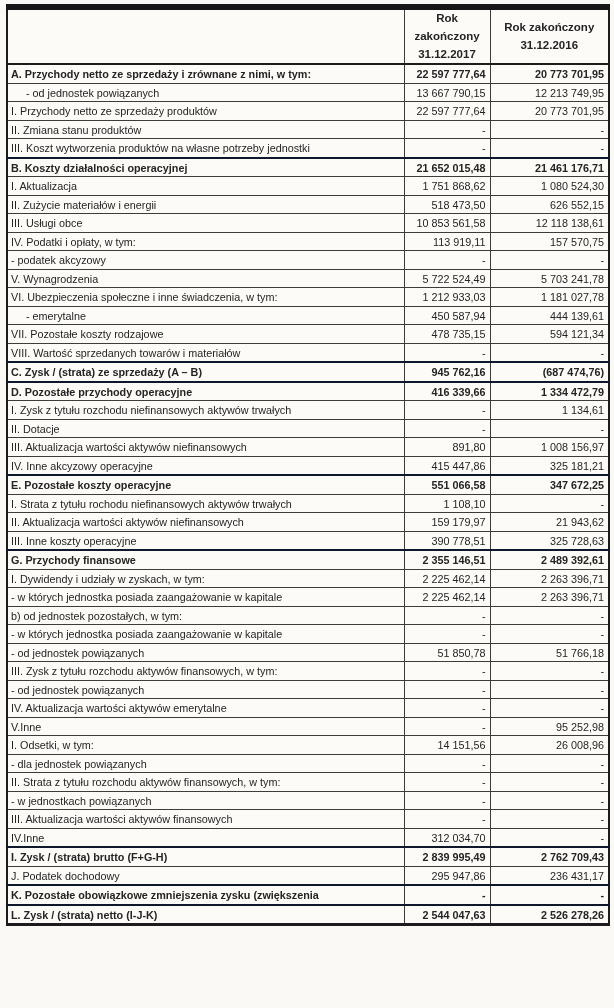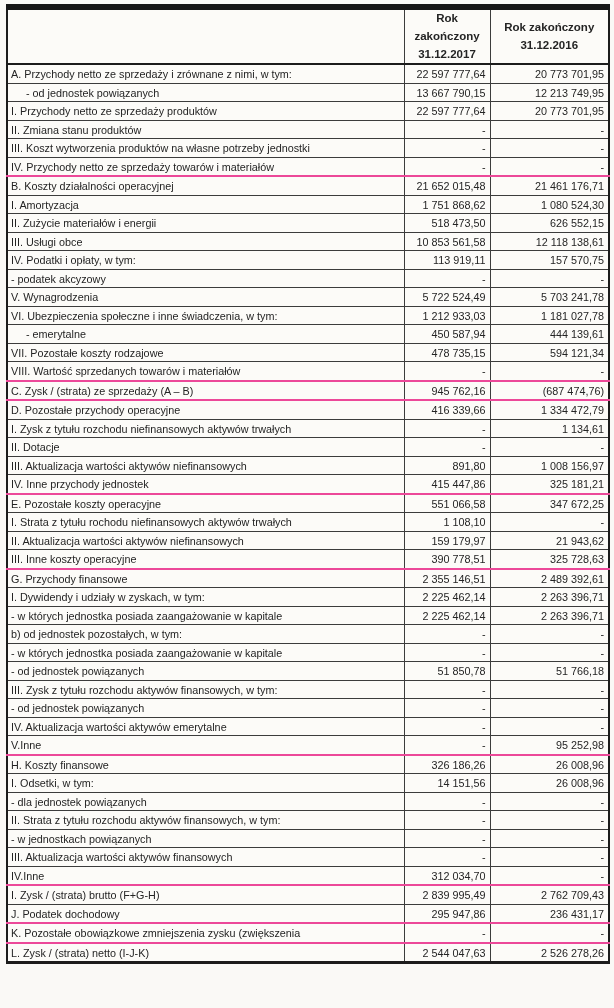--- a/index.html
+++ b/index.html
@@ -49,22 +49,22 @@
   td {
     height: 17.5px;
     font-size: 10.8px;
     vertical-align: middle;
     padding: 0 4px 0 3px;
     white-space: nowrap;
   }
   td.label { text-align: left; }
   td.num   { text-align: right; }
   tr.bold td {
-    font-weight: normal;
-    border-top: 2px solid #ec4899;
+    font-weight: bold;
+    border-top: 2px solid #0f172a;
   }
   tr.indent td.label { padding-left: 18px; }
   tr:last-child td { border-bottom: 2px solid #1c1c1c; }
 </style>
 </head>
 <body>
 
 <div class="page">
 
   <table class="fin">
@@ -105,32 +105,27 @@
         <tr>
       <td class="label">II. Zmiana stanu produktów</td>
       <td class="num">-</td>
       <td class="num">-</td>
     </tr>
         <tr>
       <td class="label">III. Koszt wytworzenia produktów na własne potrzeby jednostki</td>
       <td class="num">-</td>
       <td class="num">-</td>
     </tr>
-        <tr>
-      <td class="label">IV. Przychody netto ze sprzedaży towarów i materiałów</td>
-      <td class="num">-</td>
-      <td class="num">-</td>
-    </tr>
         <tr class="bold">
       <td class="label">B. Koszty działalności operacyjnej</td>
       <td class="num">21 652 015,48</td>
       <td class="num">21 461 176,71</td>
     </tr>
         <tr>
-      <td class="label">I. Amortyzacja</td>
+      <td class="label">I. Aktualizacja</td>
       <td class="num">1 751 868,62</td>
       <td class="num">1 080 524,30</td>
     </tr>
         <tr>
       <td class="label">II. Zużycie materiałów i energii</td>
       <td class="num">518 473,50</td>
       <td class="num">626 552,15</td>
     </tr>
         <tr>
       <td class="label">III. Usługi obce</td>
@@ -191,21 +186,21 @@
       <td class="label">II. Dotacje</td>
       <td class="num">-</td>
       <td class="num">-</td>
     </tr>
         <tr>
       <td class="label">III. Aktualizacja wartości aktywów niefinansowych</td>
       <td class="num">891,80</td>
       <td class="num">1 008 156,97</td>
     </tr>
         <tr>
-      <td class="label">IV. Inne przychody jednostek</td>
+      <td class="label">IV. Inne akcyzowy operacyjne</td>
       <td class="num">415 447,86</td>
       <td class="num">325 181,21</td>
     </tr>
         <tr class="bold">
       <td class="label">E. Pozostałe koszty operacyjne</td>
       <td class="num">551 066,58</td>
       <td class="num">347 672,25</td>
     </tr>
         <tr>
       <td class="label">I. Strata z tytułu rochodu niefinansowych aktywów trwałych</td>
@@ -264,25 +259,20 @@
     </tr>
         <tr>
       <td class="label">IV. Aktualizacja wartości aktywów emerytalne</td>
       <td class="num">-</td>
       <td class="num">-</td>
     </tr>
         <tr>
       <td class="label">V.Inne</td>
       <td class="num">-</td>
       <td class="num">95 252,98</td>
-    </tr>
-        <tr class="bold">
-      <td class="label">H. Koszty finansowe</td>
-      <td class="num">326 186,26</td>
-      <td class="num">26 008,96</td>
     </tr>
         <tr>
       <td class="label">I. Odsetki, w tym:</td>
       <td class="num">14 151,56</td>
       <td class="num">26 008,96</td>
     </tr>
         <tr>
       <td class="label">- dla jednostek powiązanych</td>
       <td class="num">-</td>
       <td class="num">-</td>

